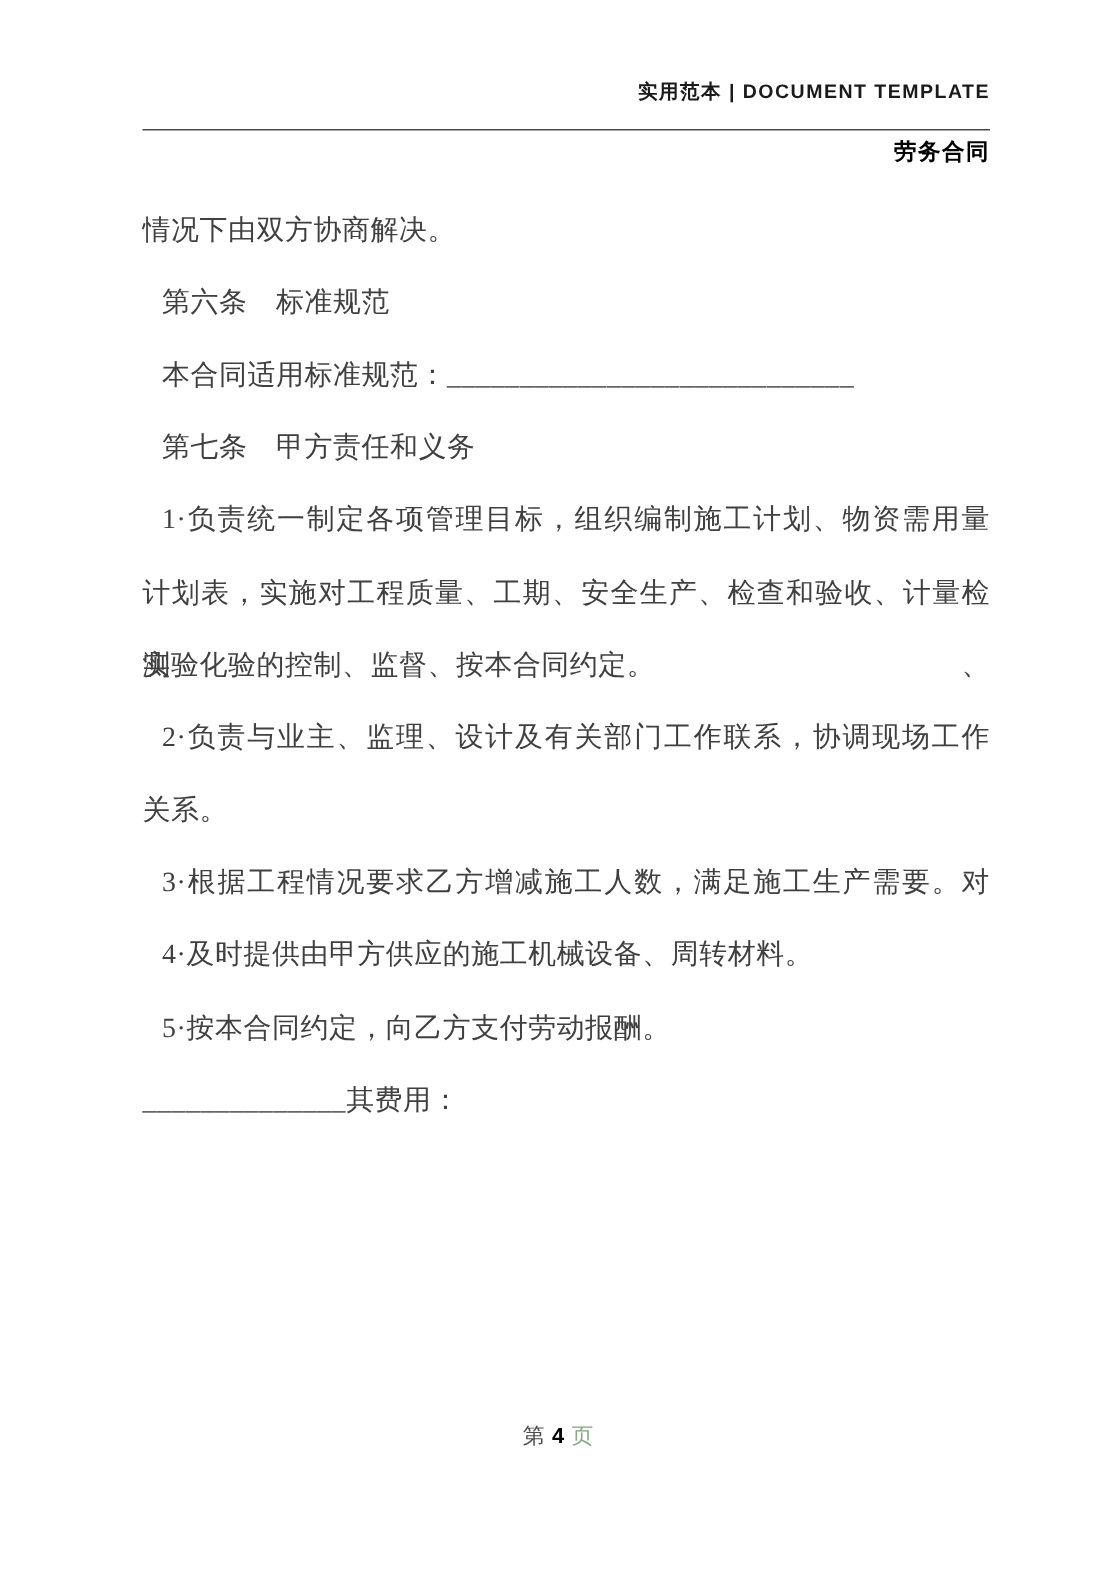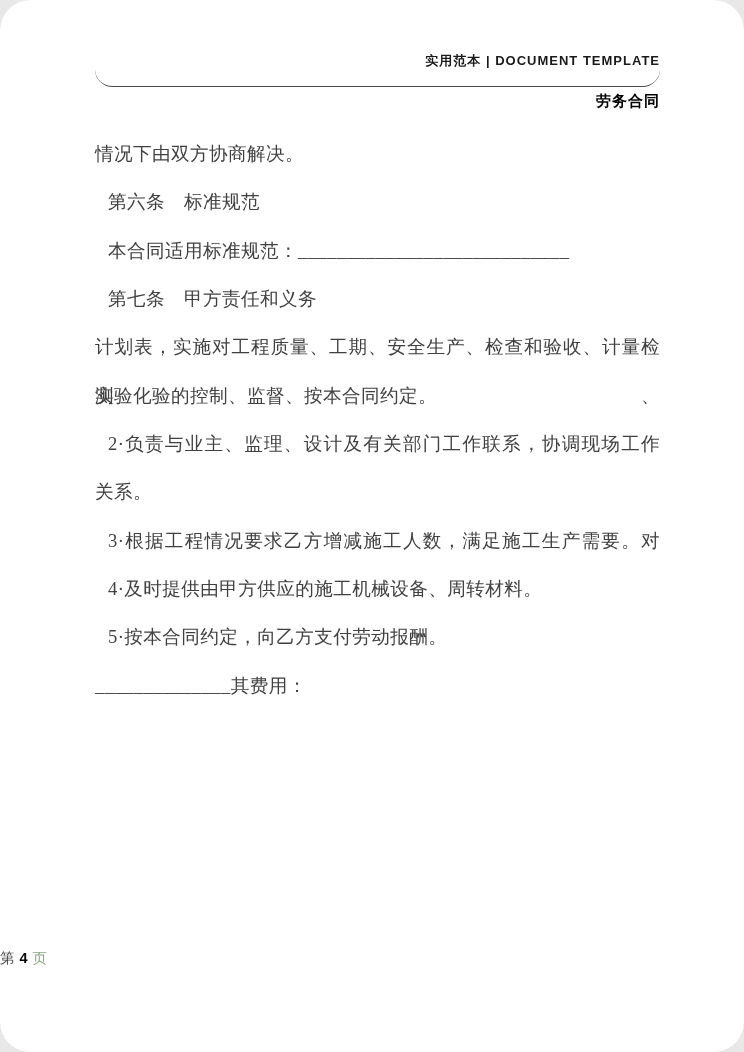--- a/index.html
+++ b/index.html
@@ -1,15 +1,15 @@
 <!DOCTYPE html>
 <html><head>
 <meta charset="utf-8">
 <style>
-  * { margin: 0; padding: 0; box-sizing: border-box; border-radius: 30px; }
+  * { margin: 0; padding: 0; box-sizing: border-box; }
   html, body { background: #e8e8e8; }
   .page {
     position: relative;
     width: 744px;
     height: 1052px;
     margin: 0 auto;
     background: #ffffff;
     overflow: hidden;
     font-family: "Liberation Serif", "DejaVu Serif", serif;
   }
@@ -60,21 +60,21 @@
     text-align: justify;
     text-align-last: justify;
     text-justify: inter-character;
   }
   
   .footer {
     position: absolute;
     top: 948px;
     left: 0;
     right: 0;
-    text-align: left;
+    text-align: center;
     font-size: 14.5px;
     line-height: 20px;
   }
   .footer .pg-prefix { color: #4a4a4a; margin-right: 5px; }
   .footer .pg-number { color: #000000; font-weight: bold; margin-right: 5px; font-family: "Liberation Sans", "DejaVu Sans", sans-serif; }
   .footer .pg-suffix { color: #84ab80; }
 </style>
 </head>
 <body>
 
@@ -84,20 +84,21 @@
     <div class="brand">实用范本 | DOCUMENT TEMPLATE</div>
     <div class="doc-title">劳务合同</div>
   </div>
 
   <div class="doc-body">
 
   <div class="line">情况下由双方协商解决。</div>
       <div class="line indent">第六条　标准规范</div>
       <div class="line indent">本合同适用标准规范：____________________________</div>
       <div class="line indent">第七条　甲方责任和义务</div>
+      <div class="line indent justify">1·负责统一制定各项管理目标，组织编制施工计划、物资需用量</div>
       <div class="line justify">计划表，实施对工程质量、工期、安全生产、检查和验收、计量检测、</div>
       <div class="line">实验化验的控制、监督、按本合同约定。</div>
       <div class="line indent justify">2·负责与业主、监理、设计及有关部门工作联系，协调现场工作</div>
       <div class="line">关系。</div>
       <div class="line indent justify">3·根据工程情况要求乙方增减施工人数，满足施工生产需要。对</div>
       <div class="line indent">4·及时提供由甲方供应的施工机械设备、周转材料。</div>
       <div class="line indent">5·按本合同约定，向乙方支付劳动报酬。</div>
       <div class="line">______________其费用：</div>
     </div>
 

